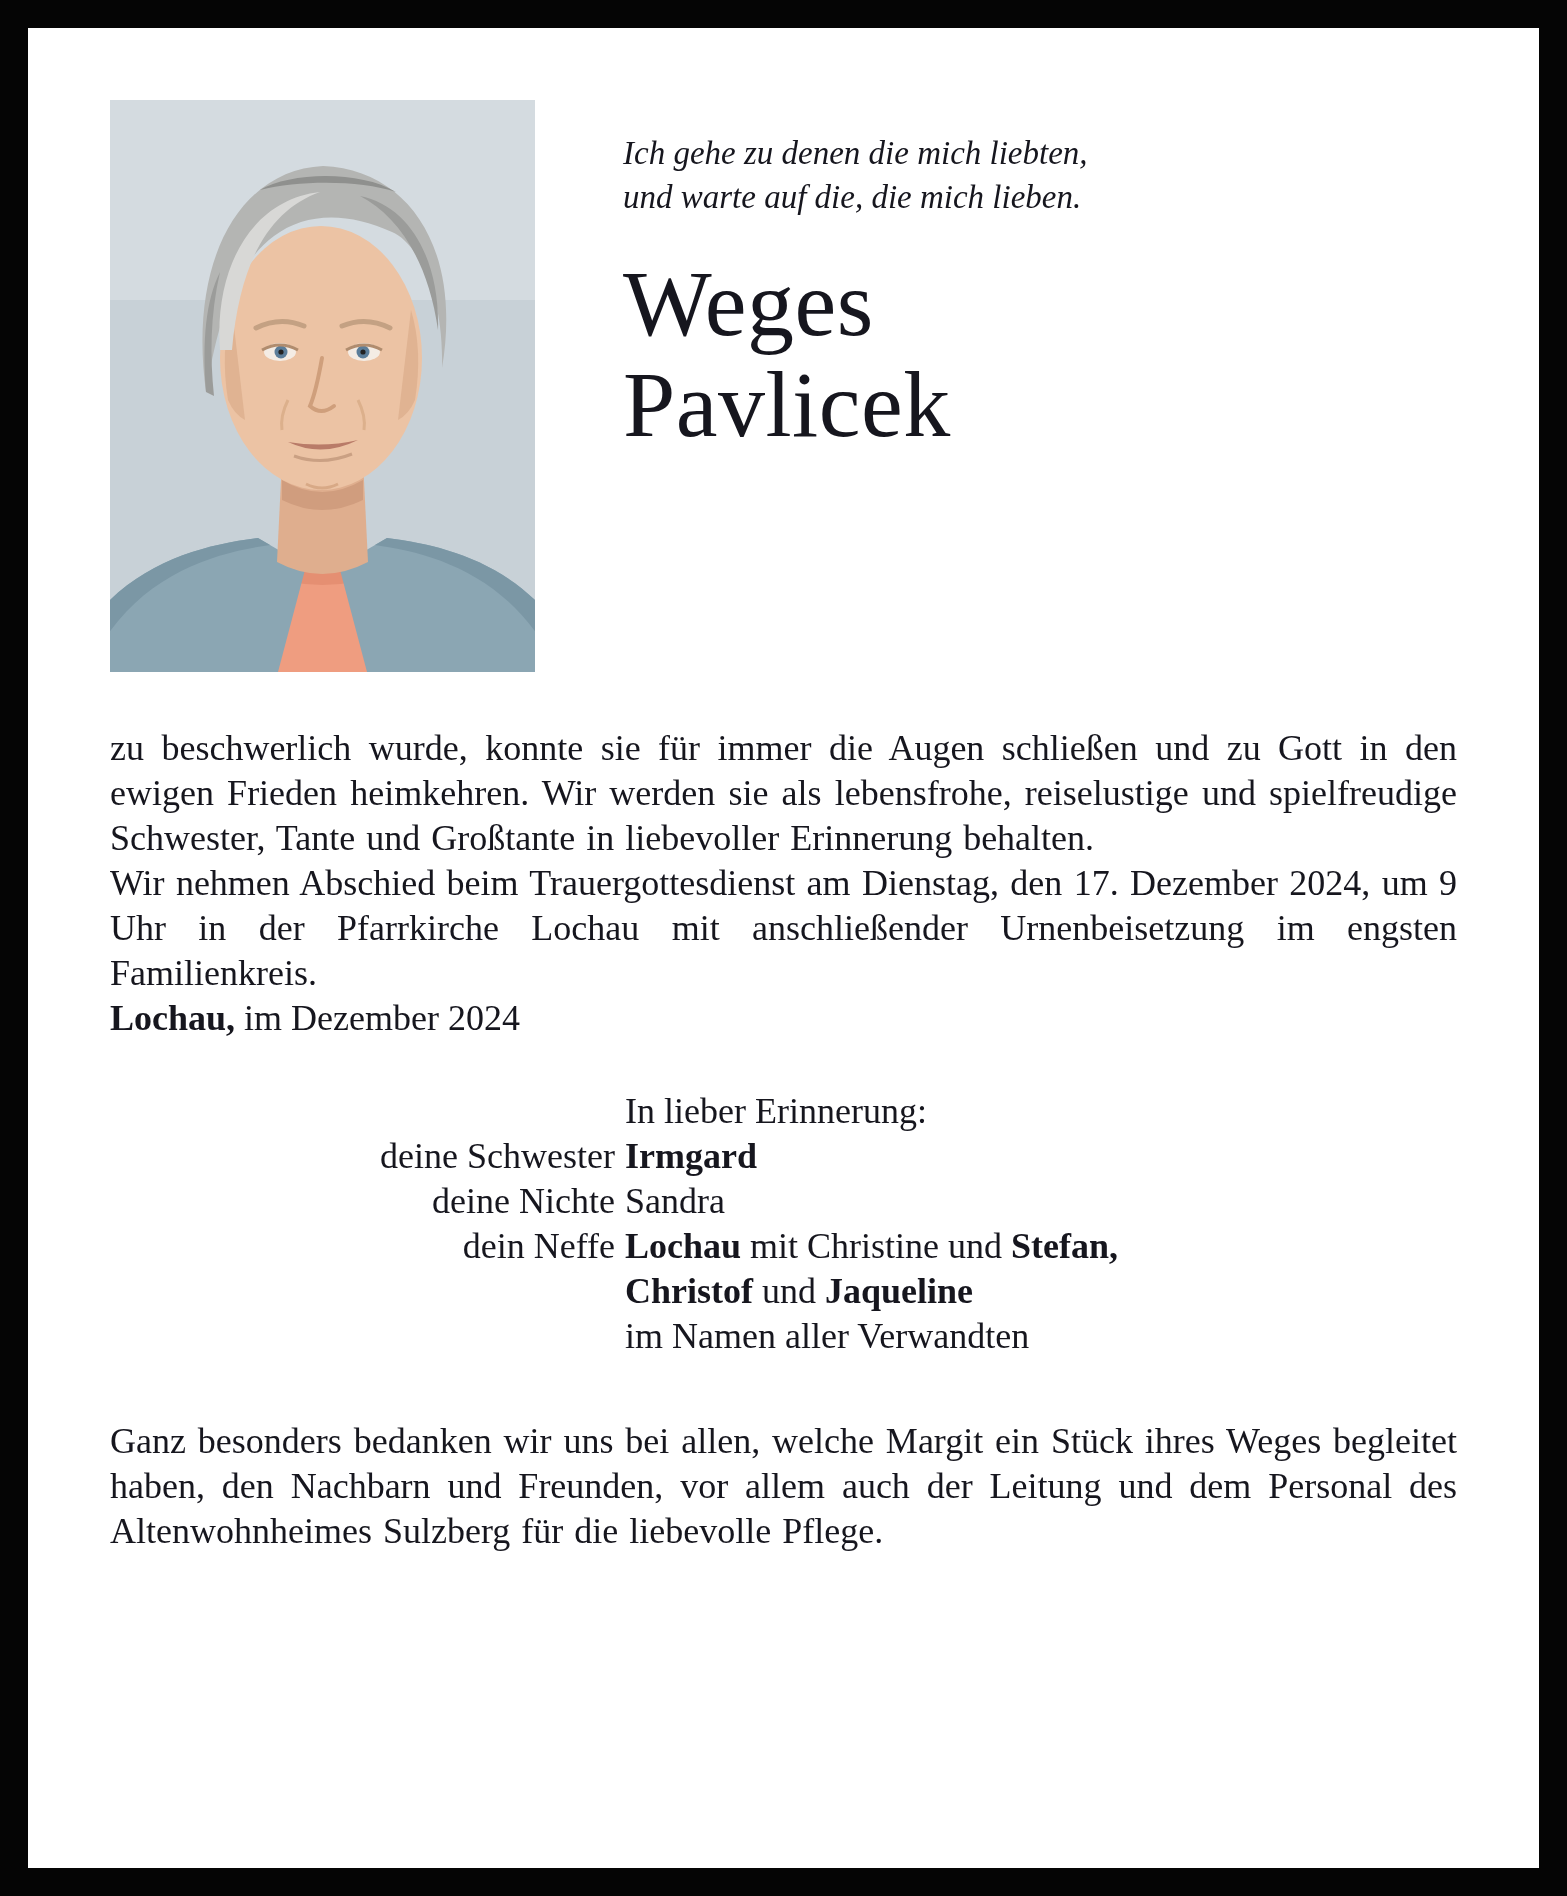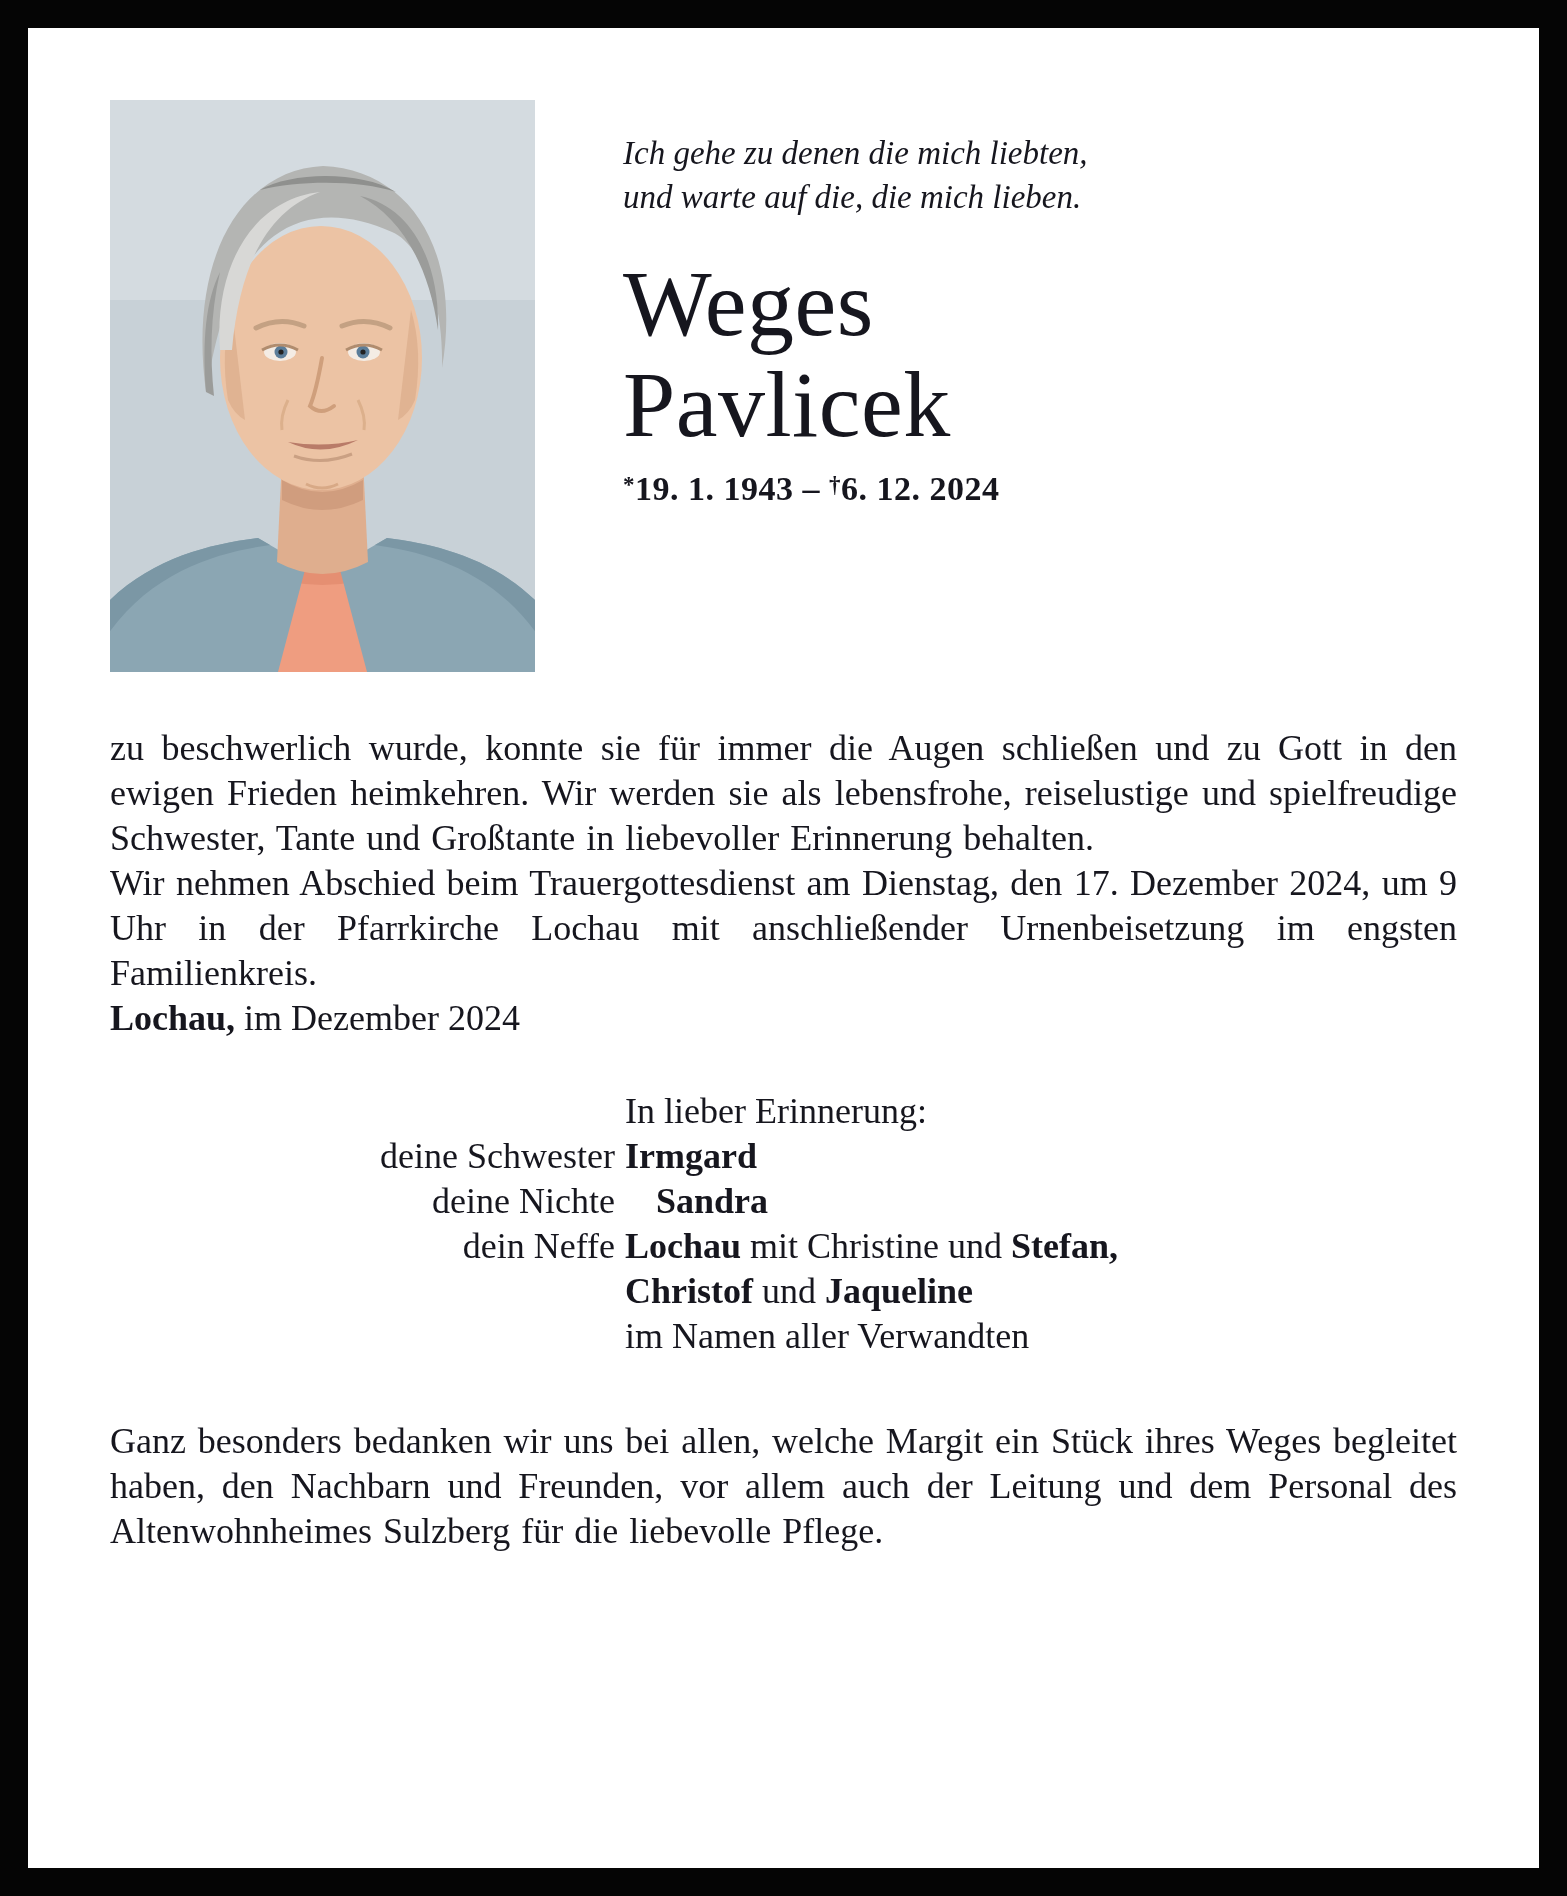--- a/index.html
+++ b/index.html
@@ -165,45 +165,40 @@
           <div>Ich gehe zu denen die mich liebten,</div>
           <div>und warte auf die, die mich lieben.</div>
         </div>
 
 
         <h1 class="name">
           <div>Weges</div>
           <div>Pavlicek</div>
         </h1>
 
-        <div class="dates">
-          <span class="date-symbol">*</span><span>19. 1. 1943</span>
-          <span>–</span>
-          <span class="date-symbol">†</span><span>6. 12. 2024</span>
-        </div>
       </div>
     </div>
 
     <div class="body-text">
       <p>zu beschwerlich wurde, konnte sie für immer die Augen schließen und zu Gott in den ewigen Frieden heimkehren. Wir werden sie als lebensfrohe, reiselustige und spielfreudige Schwester, Tante und Großtante in liebevoller Erinnerung behalten.</p>
       <p>Wir nehmen Abschied beim Trauergottesdienst am Dienstag, den 17. Dezember 2024, um 9 Uhr in der Pfarrkirche Lochau mit anschließender Urnenbeisetzung im engsten Familienkreis.</p>
     </div>
 
     <p class="place-line"><span style="font-weight: bold;">Lochau,</span><span> im Dezember 2024</span></p>
 
     <div class="memorial">
       <div class="memorial-heading">In lieber Erinnerung:</div>
 
       <div class="mourner-row">
         <div class="mourner-role">deine Schwester</div>
         <div class="mourner-names"><span style="font-weight: bold;">Irmgard</span></div>
       </div>
       <div class="mourner-row">
         <div class="mourner-role">deine Nichte</div>
-        <div class="mourner-names"><span style="font-weight: bold; margin-left: 31px;">Sandra</span></div>
+        <div class="mourner-names"><span style="font-weight: normal;">Sandra</span></div>
       </div>
       <div class="mourner-row">
         <div class="mourner-role">dein Neffe</div>
         <div class="mourner-names"><span style="font-weight: bold;">Lochau</span><span> mit </span><span style="font-weight: normal;">Christine</span><span> und </span><span style="font-weight: bold;">Stefan,</span></div>
       </div>
       <div class="mourner-row">
         <div class="mourner-role"></div>
         <div class="mourner-names"><span style="font-weight: bold;">Christof</span><span> und </span><span style="font-weight: bold;">Jaqueline</span></div>
       </div>
       <div class="mourner-row">

